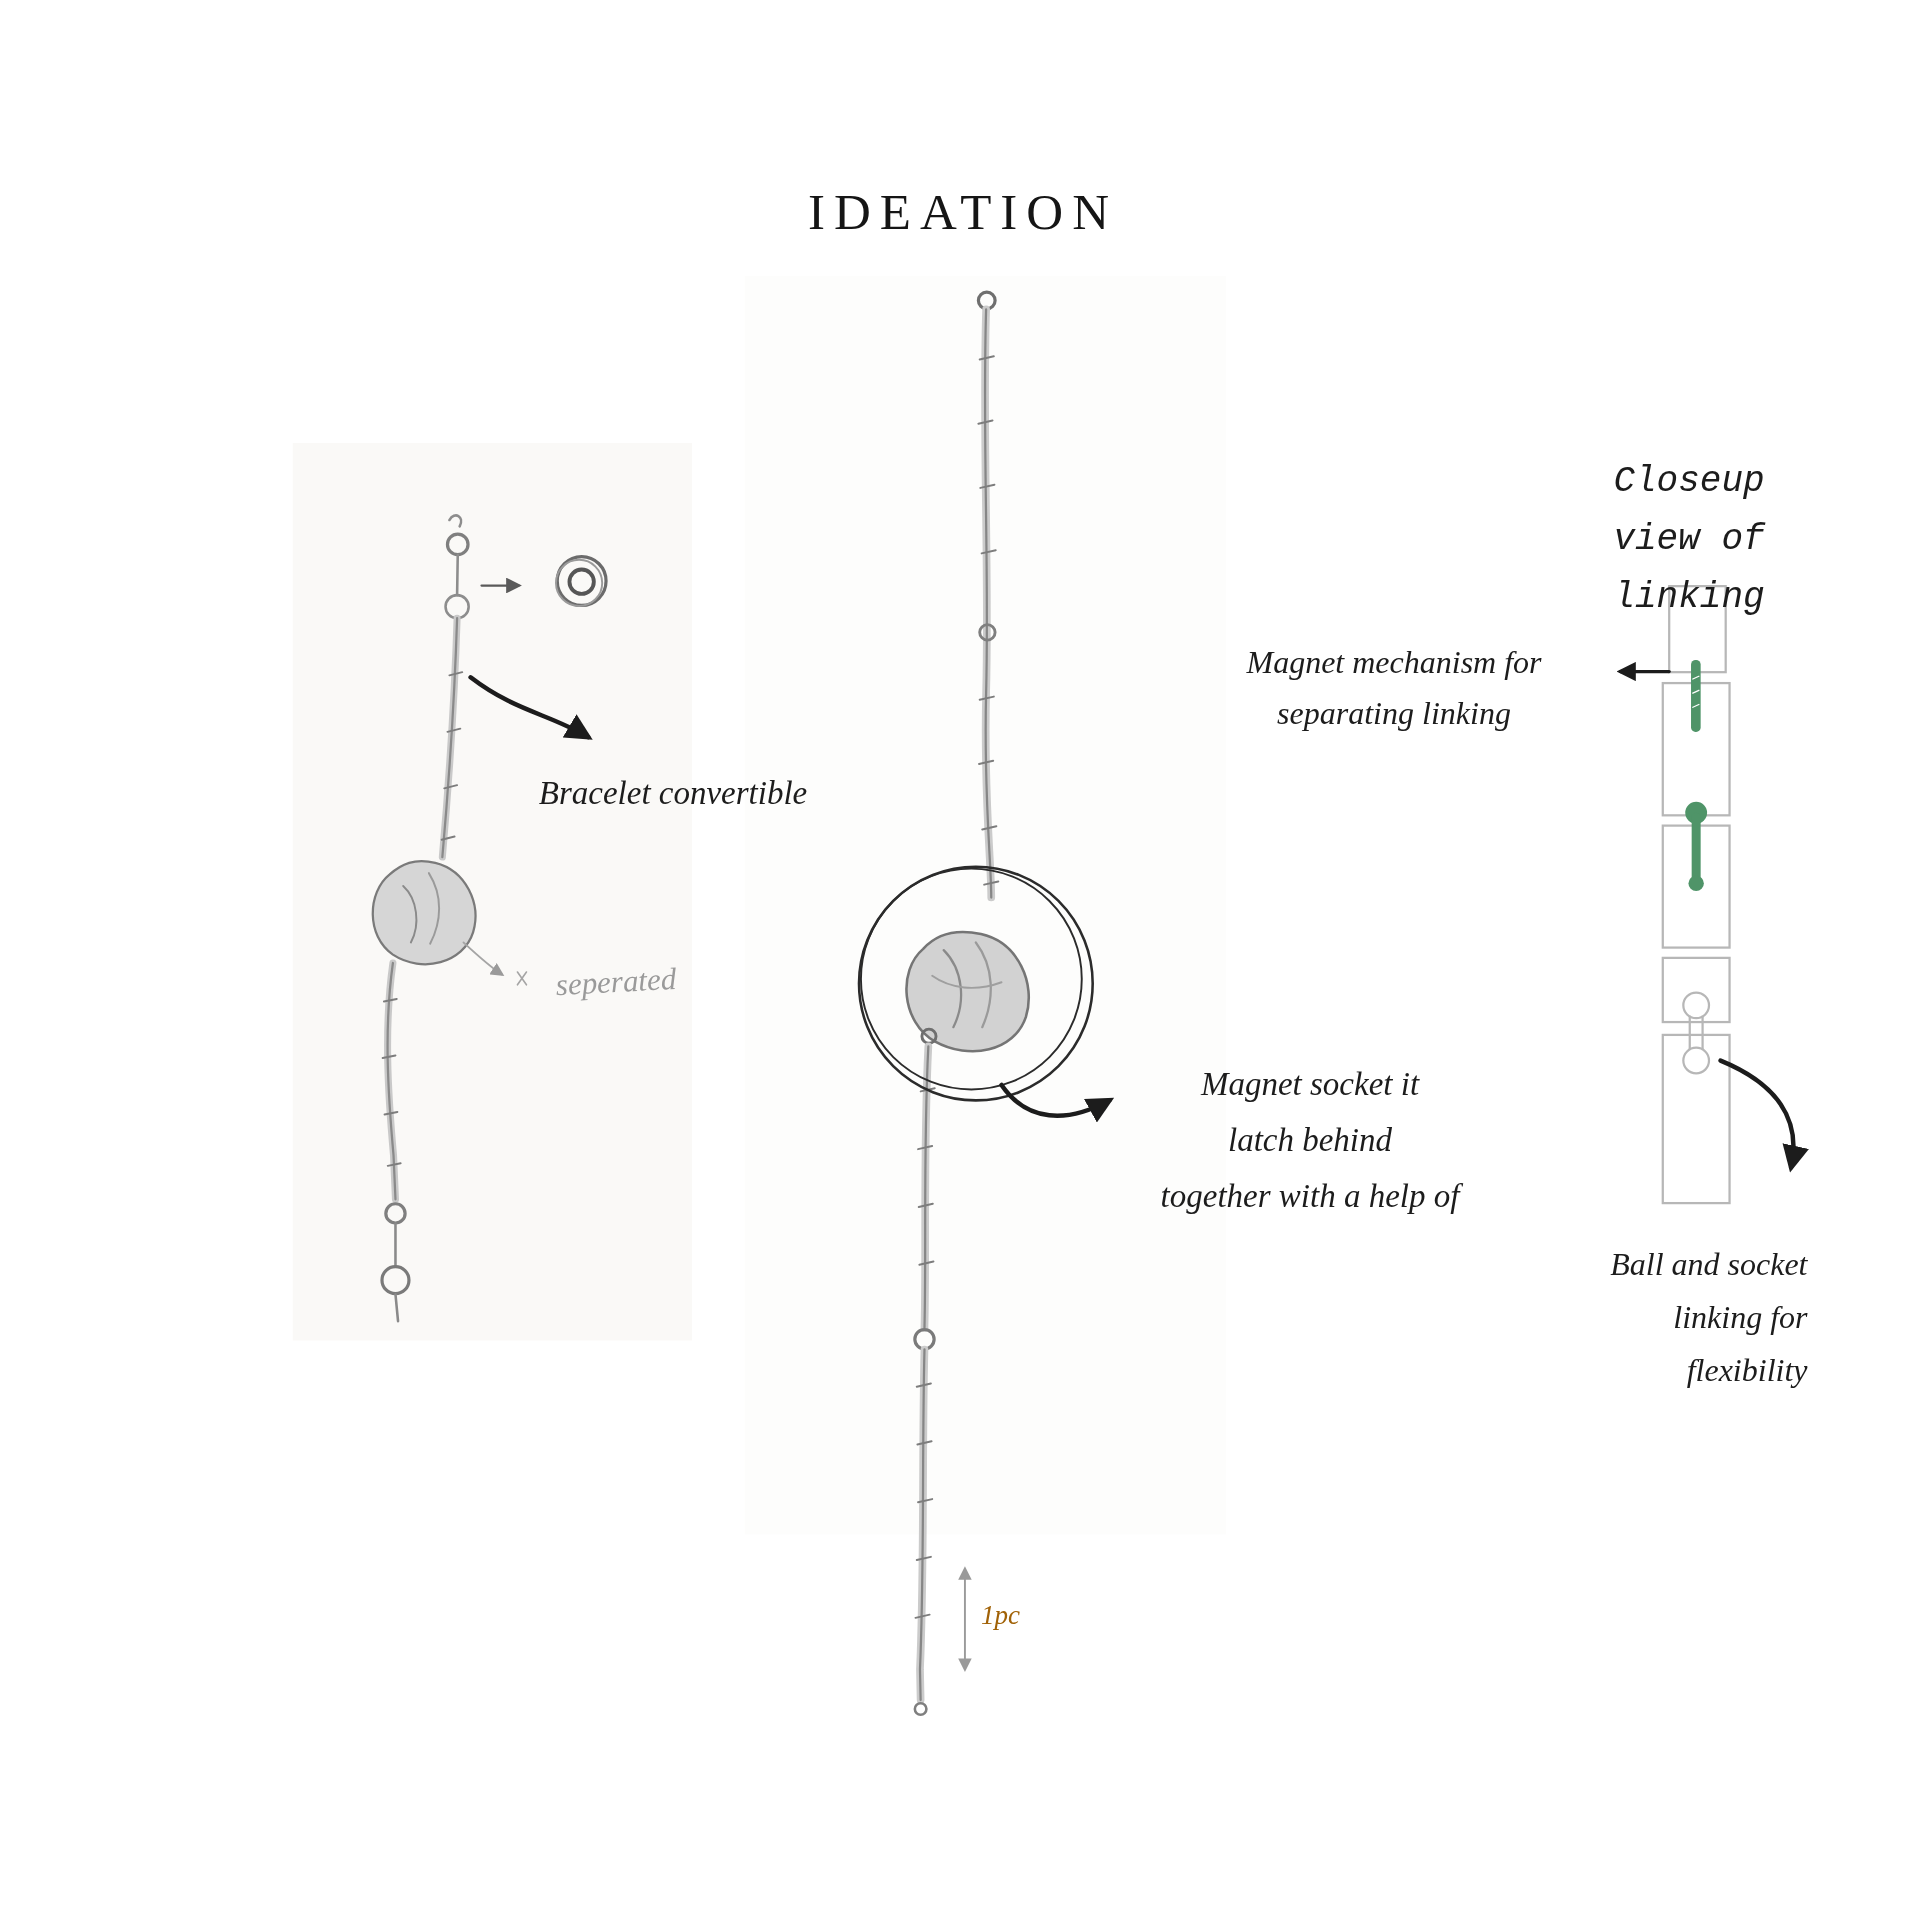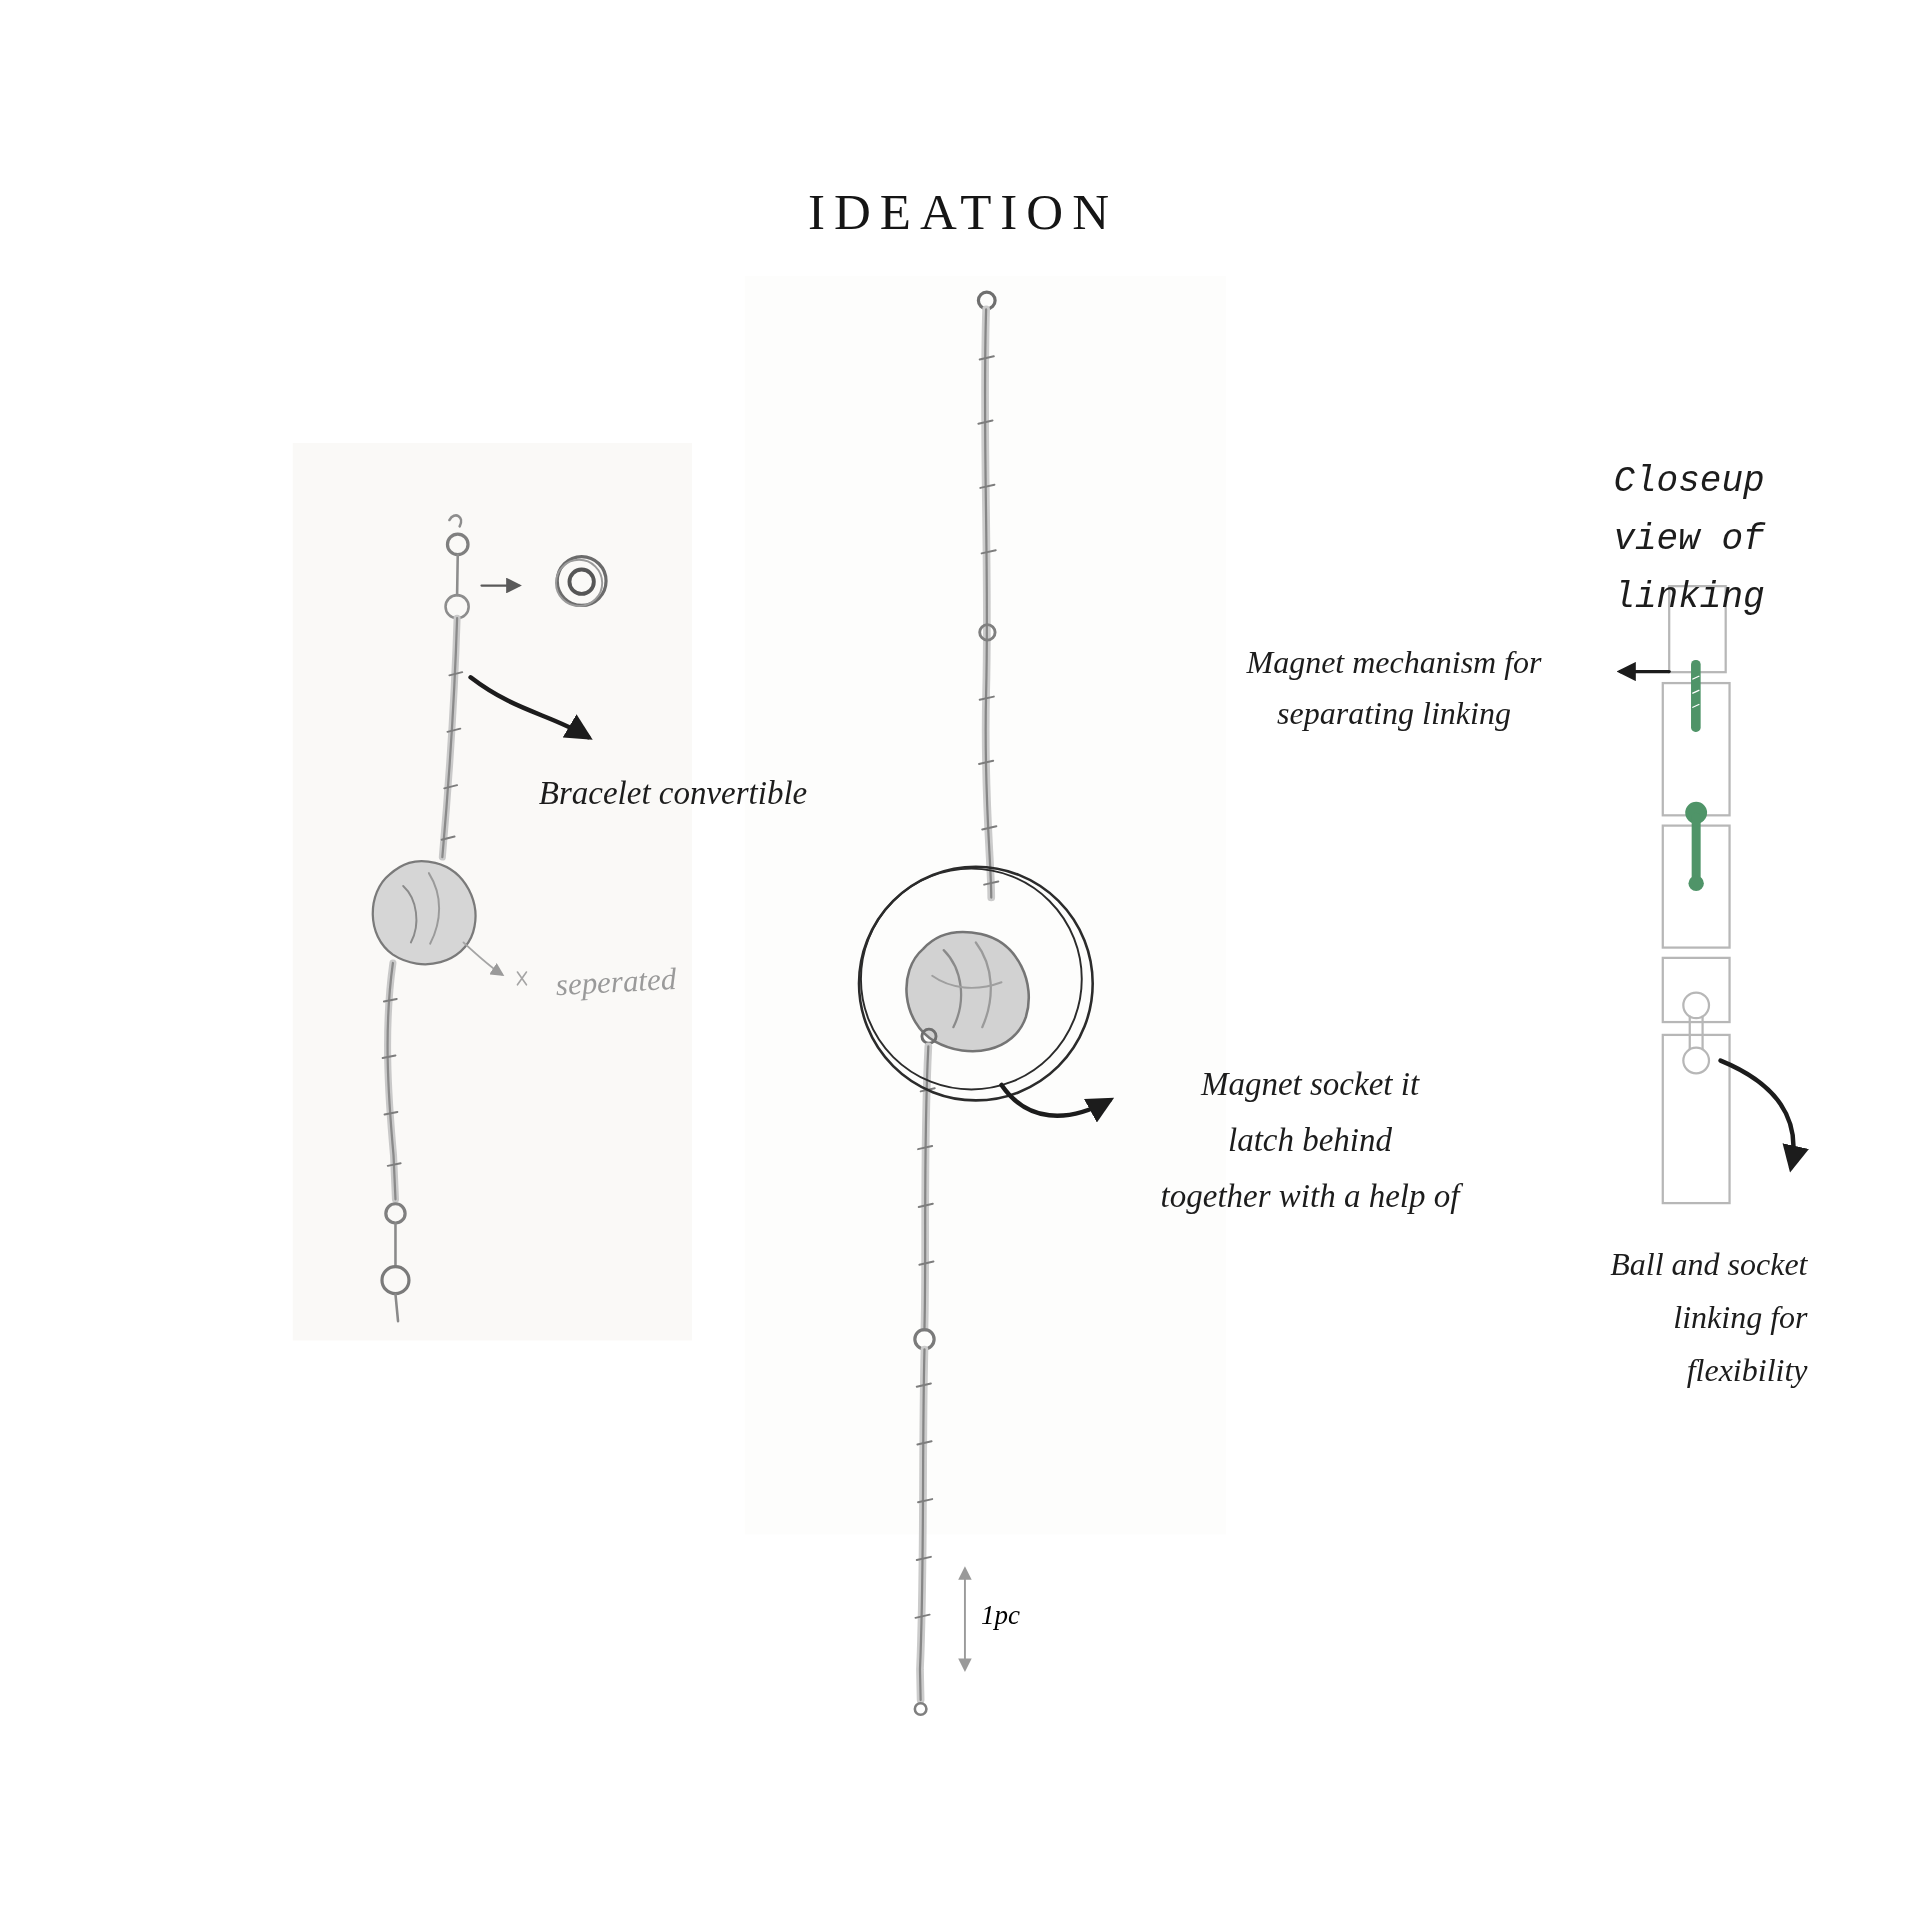--- a/index.html
+++ b/index.html
@@ -9,21 +9,21 @@
   .centered{transform:translateX(-50%);text-align:center;}
   .title{font-size:51px;letter-spacing:9px;color:#151515;font-style:normal;}
   .note{font-style:italic;color:#1c1c1c;}
   .note .line{display:block;}
   .bracelet-label{font-size:33px;line-height:56px;}
   .magnet-label{font-size:33px;line-height:56px;}
   .closeup-heading{font-size:36px;line-height:58px;font-family:Liberation Mono, monospace;}
   .screw-note{font-size:32px;line-height:51px;}
   .ball-note{font-size:32px;line-height:53px;text-align:right;}
   .handwriting{font-size:31px;font-style:italic;color:#9a9a9a;transform:translateX(-50%) rotate(-3deg);}
-  .dim-label{font-size:27px;font-style:italic;color:#000000;}
+  .dim-label{font-size:27px;font-style:italic;color:#a16207;}
   svg{position:absolute;left:0;top:0;}
 </style>
 </head>
 <body>
 
 <div id="canvas">
 
   <svg width="1926" height="1926" viewBox="0 0 3000 3000">
     <defs>
       <marker id="mInk" viewBox="0 0 10 10" refX="8" refY="5" markerWidth="6" markerHeight="6" orient="auto-start-reverse">

